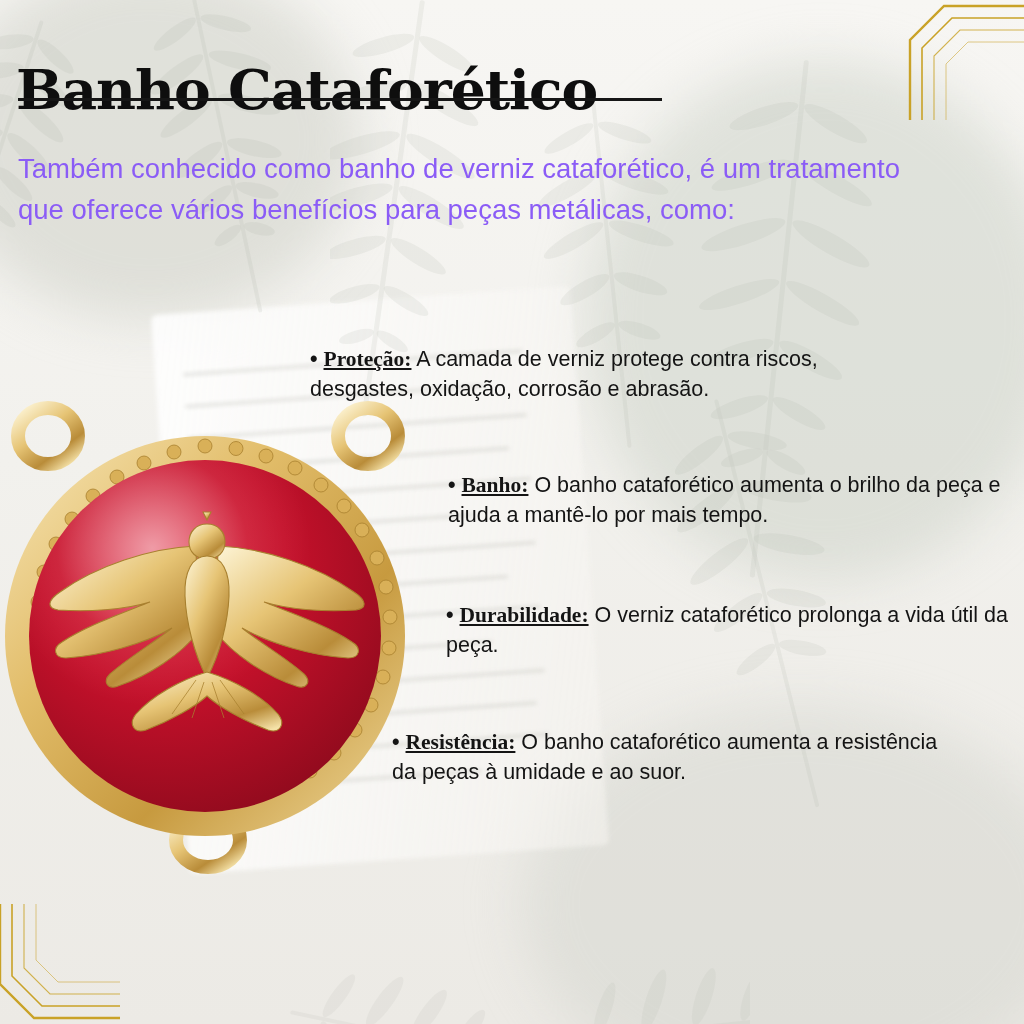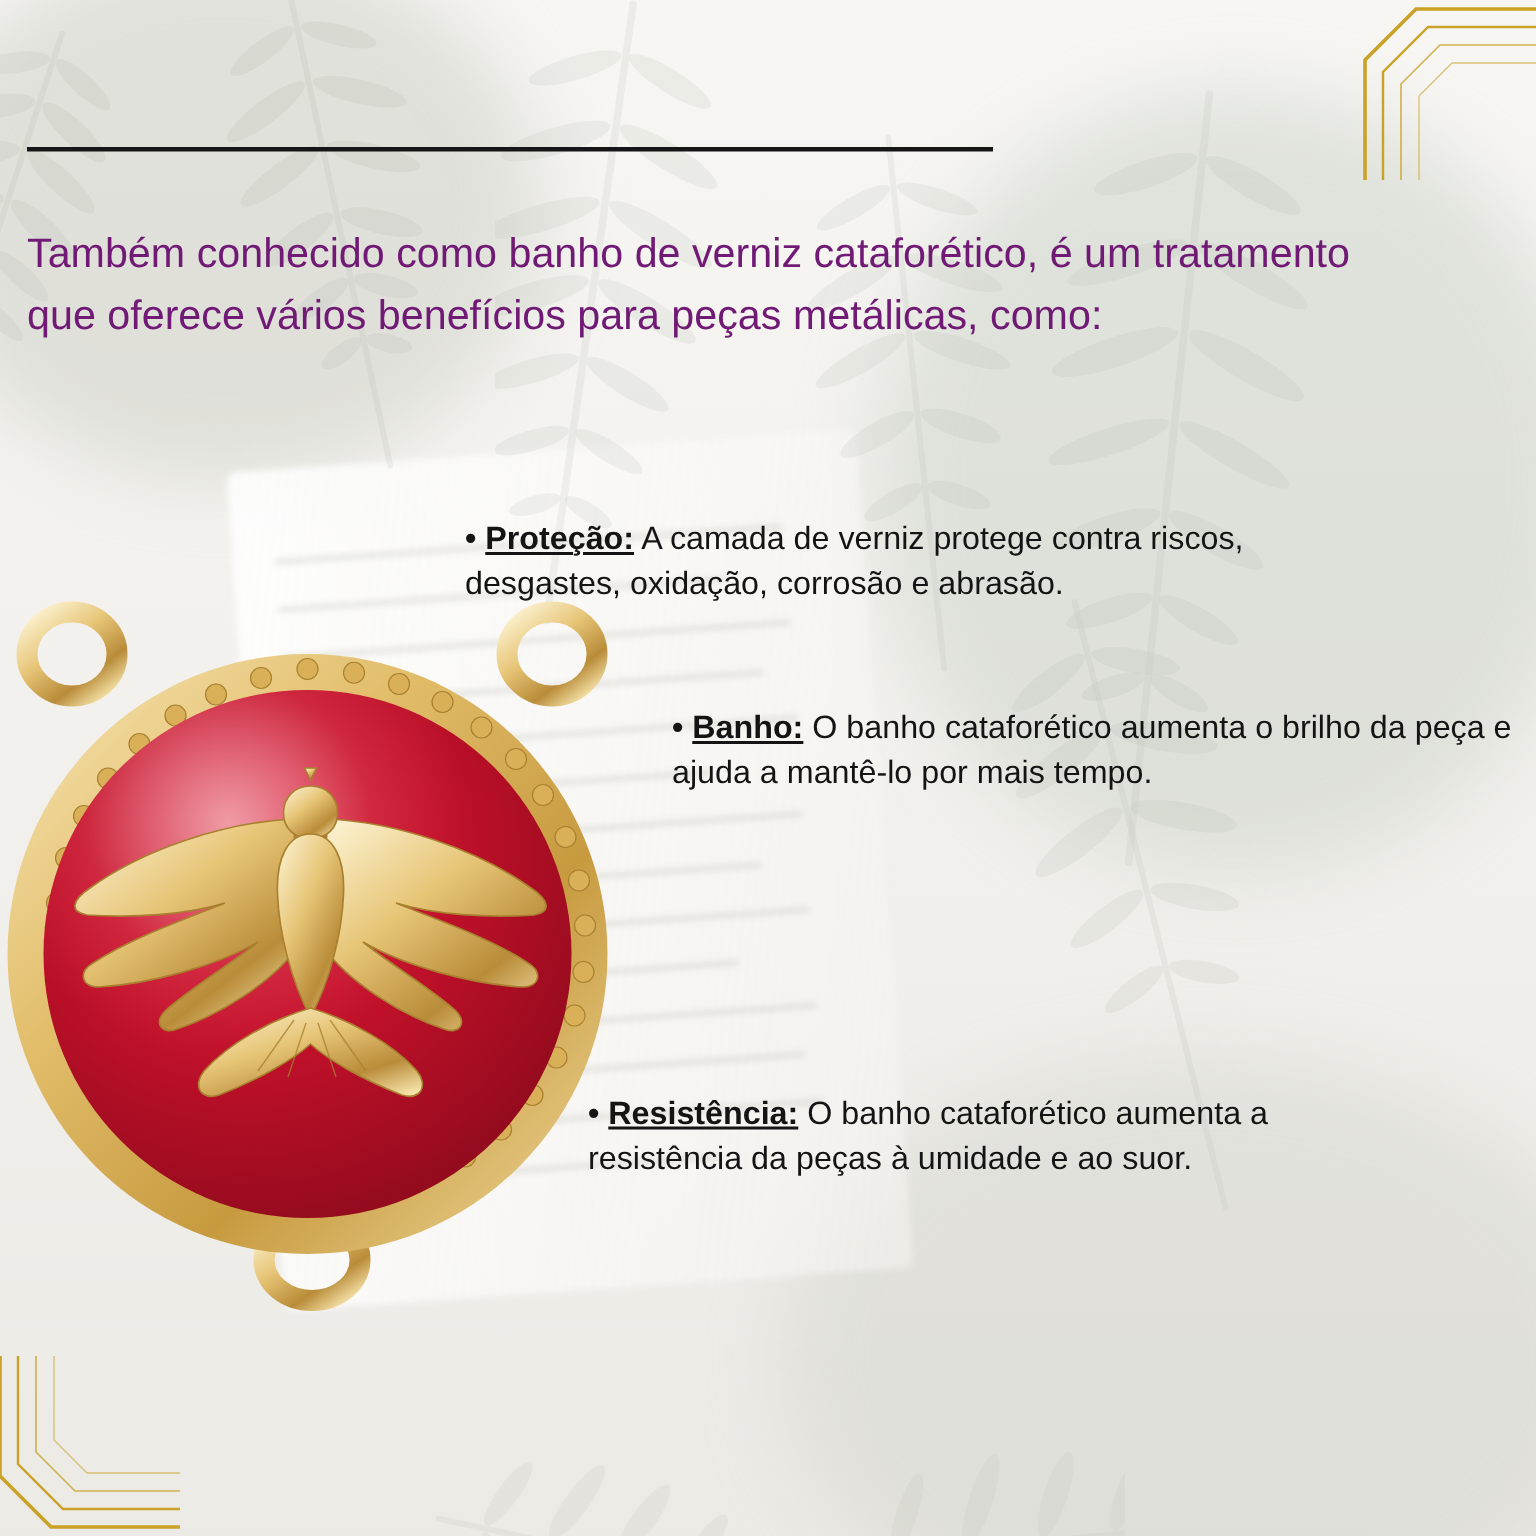--- a/index.html
+++ b/index.html
@@ -86,32 +86,33 @@
     height: 3px;
     background: #161616;
   }
   #intro {
     position: absolute;
     left: 18px;
     top: 120px;
     width: 930px;
     font-size: 27.5px;
     line-height: 1.52;
-    color: #701a75;
+    color: #8b5cf6;
   }
 
   .bullet {
     position: absolute;
     font-size: 21.5px;
     line-height: 1.42;
     color: #141414;
   }
   .bullet b {
     text-decoration: underline;
     font-weight: 700;
+    font-family: Liberation Serif, serif;
   }
   .dot { font-weight: 700; }
 
   #b-protecao     { left: 310px; top: 322px; width: 600px; }
   #b-brilho       { left: 448px; top: 448px; width: 570px; }
   #b-durabilidade { left: 446px; top: 578px; width: 566px; }
   #b-resistencia  { left: 392px; top: 705px; width: 560px; }
   #b-uniformidade { left: 305px; top: 828px; width: 570px; }
 
   
@@ -302,34 +303,39 @@
       <path d="M0 0 L0 80 L34 114 L120 114"></path>
       <path d="M12 0 L12 72 L42 102 L120 102" stroke-width="1.6"></path>
       <path d="M24 0 L24 64 L50 90 L120 90" stroke-width="1.1" stroke-opacity=".8"></path>
       <path d="M36 0 L36 56 L58 78 L120 78" stroke-width="0.9" stroke-opacity=".6"></path>
     </g>
   </svg>
 </div>
 
 <div id="content">
 
+  <h1 id="title">Banho Cataforético</h1>
   <div id="title-rule"></div>
 
   <p id="intro">Também conhecido como banho de verniz cataforético, é um tratamento que oferece vários benefícios para peças metálicas, como:</p>
 
   <p class="bullet" id="b-protecao">
     <span class="dot">•</span>
     <b>Proteção:</b><span> A camada de verniz protege contra riscos, desgastes, oxidação, corrosão e abrasão.</span>
   </p>
 
   <p class="bullet" id="b-brilho">
     <span class="dot">•</span>
     <b>Banho:</b><span> O banho cataforético aumenta o brilho da peça e ajuda a mantê-lo por mais tempo.</span>
   </p>
 
+  <p class="bullet" id="b-durabilidade">
+    <span class="dot">•</span>
+    <b>Durabilidade:</b><span> O verniz cataforético prolonga a vida útil da peça.</span>
+  </p>
 
   <p class="bullet" id="b-resistencia">
     <span class="dot">•</span>
     <b>Resistência:</b><span> O banho cataforético aumenta a resistência da peças à umidade e ao suor.</span>
   </p>
 
 
   <div id="medal">
     <svg width="420" height="480" viewBox="0 0 420 480">
       <defs>

